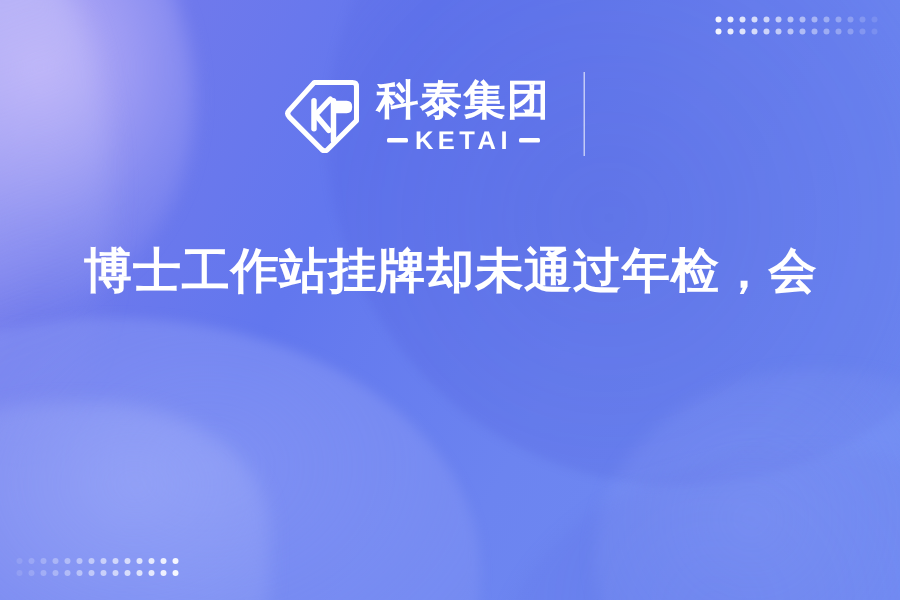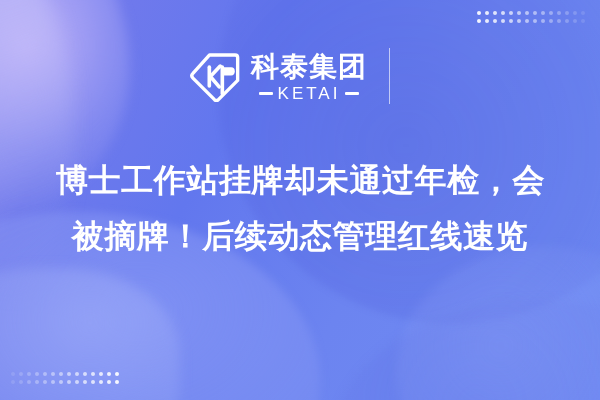--- a/index.html
+++ b/index.html
@@ -170,21 +170,21 @@
   .brand-en-row .rule {
     display: block;
     width: 14px;
     height: 3px;
     background: #ffffff;
     border-radius: 1px;
   }
   .brand-en {
     color: #ffffff;
     font-size: 17px;
-    font-weight: 400;
+    font-weight: 700;
     letter-spacing: 3px;
     line-height: 1;
     white-space: nowrap;
   }
 
   .divider {
     width: 1px;
     height: 56px;
     background: rgba(255,255,255,0.62);
     margin: 0 22px;
@@ -325,16 +325,15 @@
         </div>
       </div>
     </div>
 
     <span class="divider"></span>
 
   </div>
 
   <div class="headline">
     <div class="headline-line">博士工作站挂牌却未通过年检，会</div>
-    <div class="headline-line">被摘牌！后续动态管理红线速览</div>
   </div>
 
 </div>
 
 </body></html>

